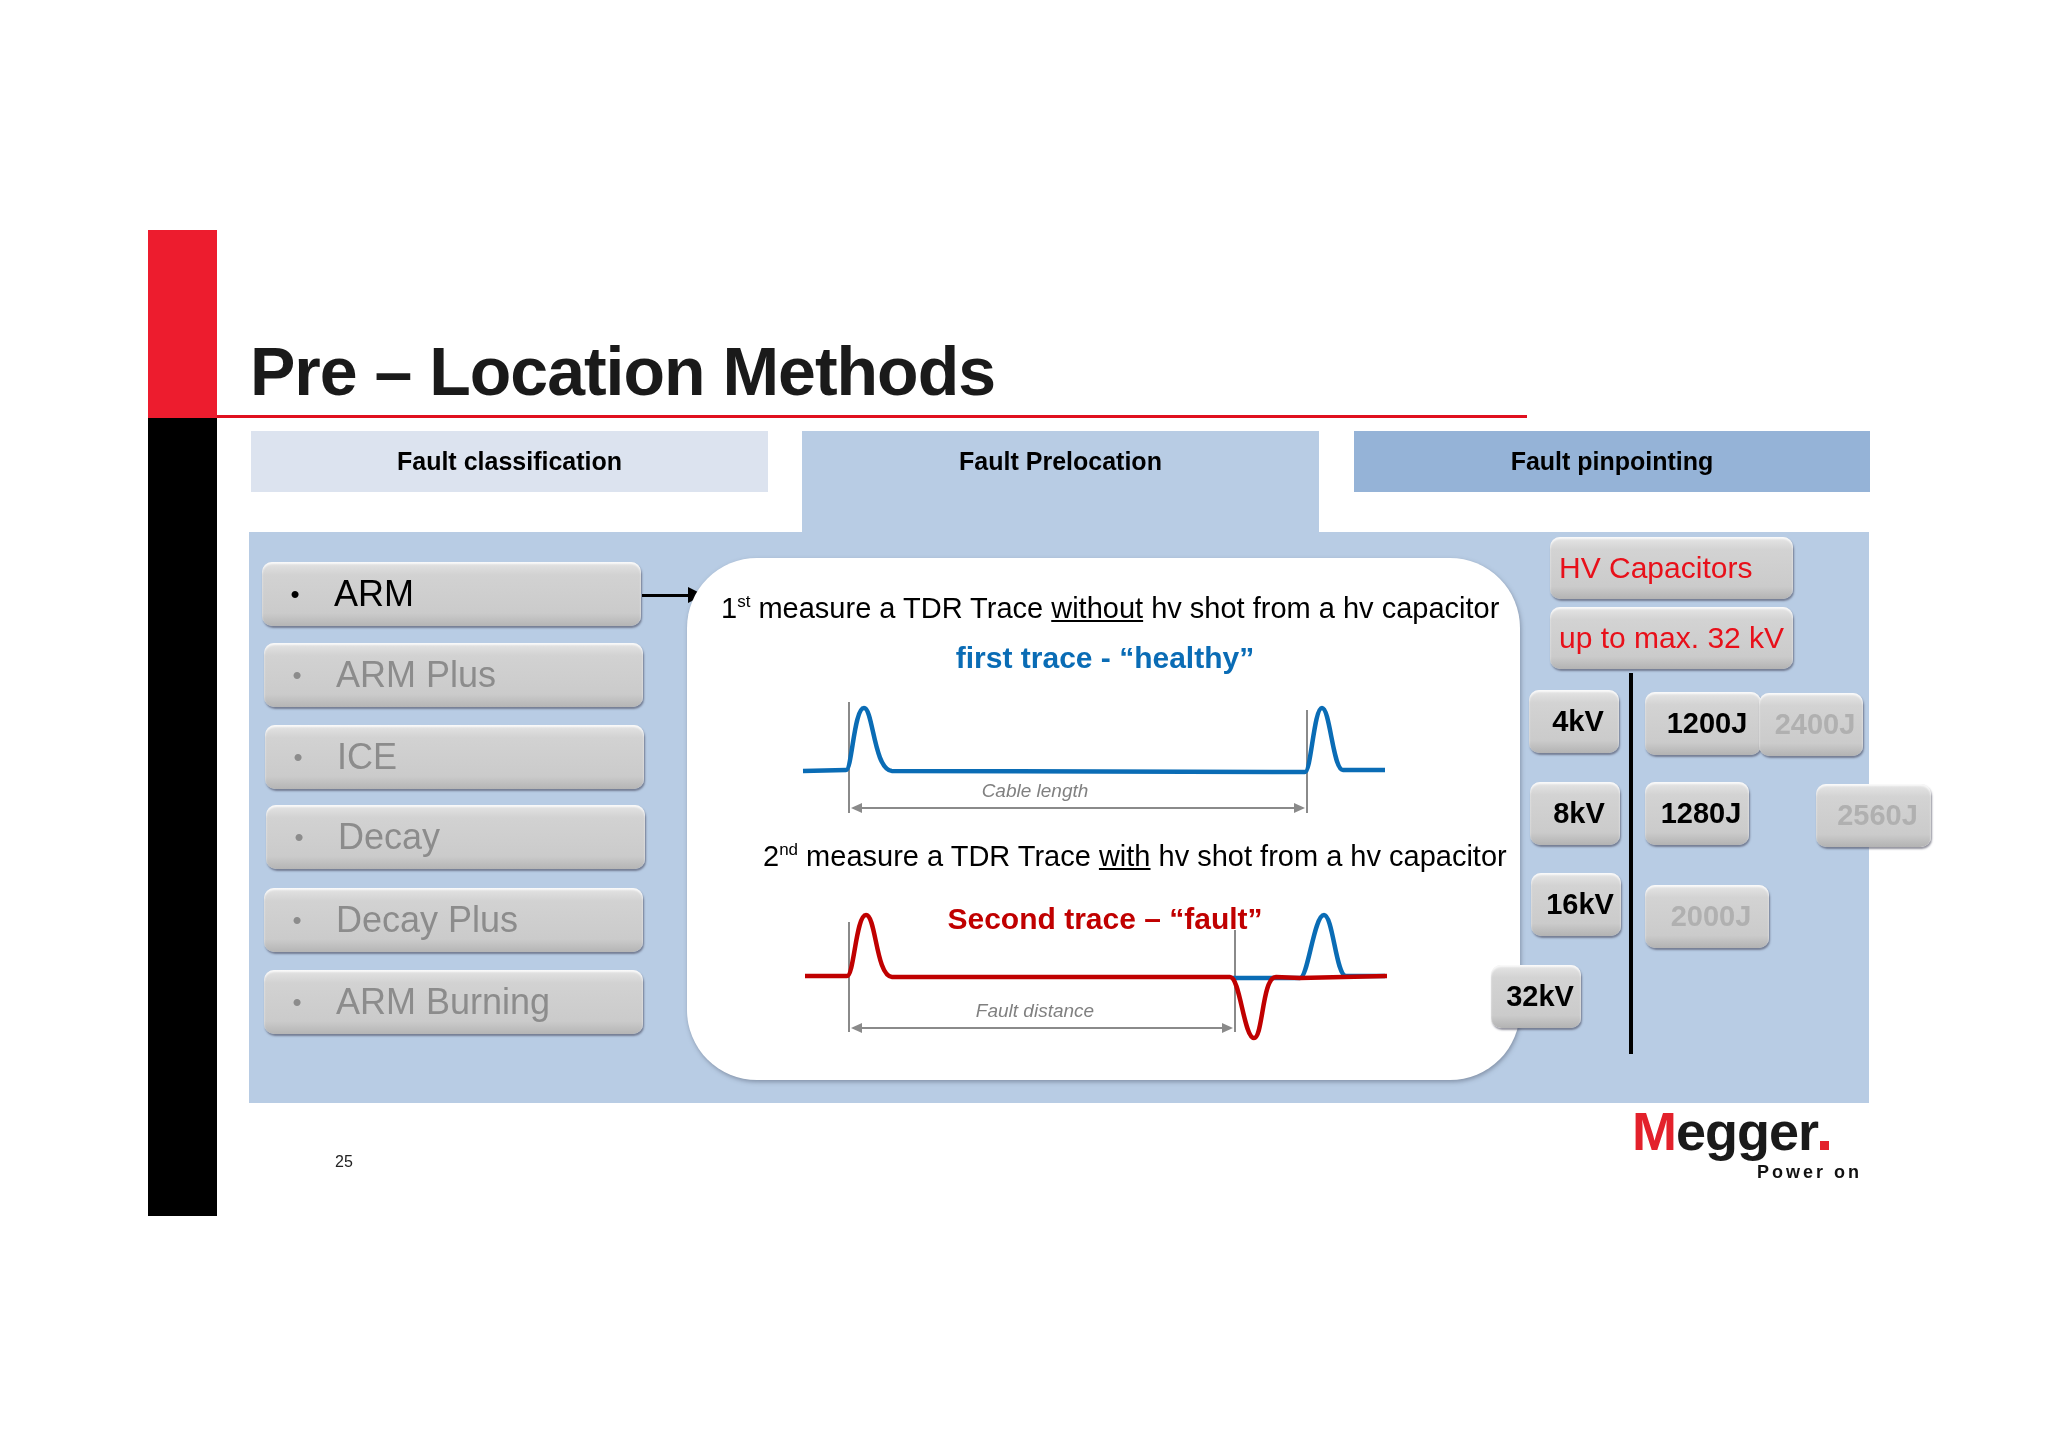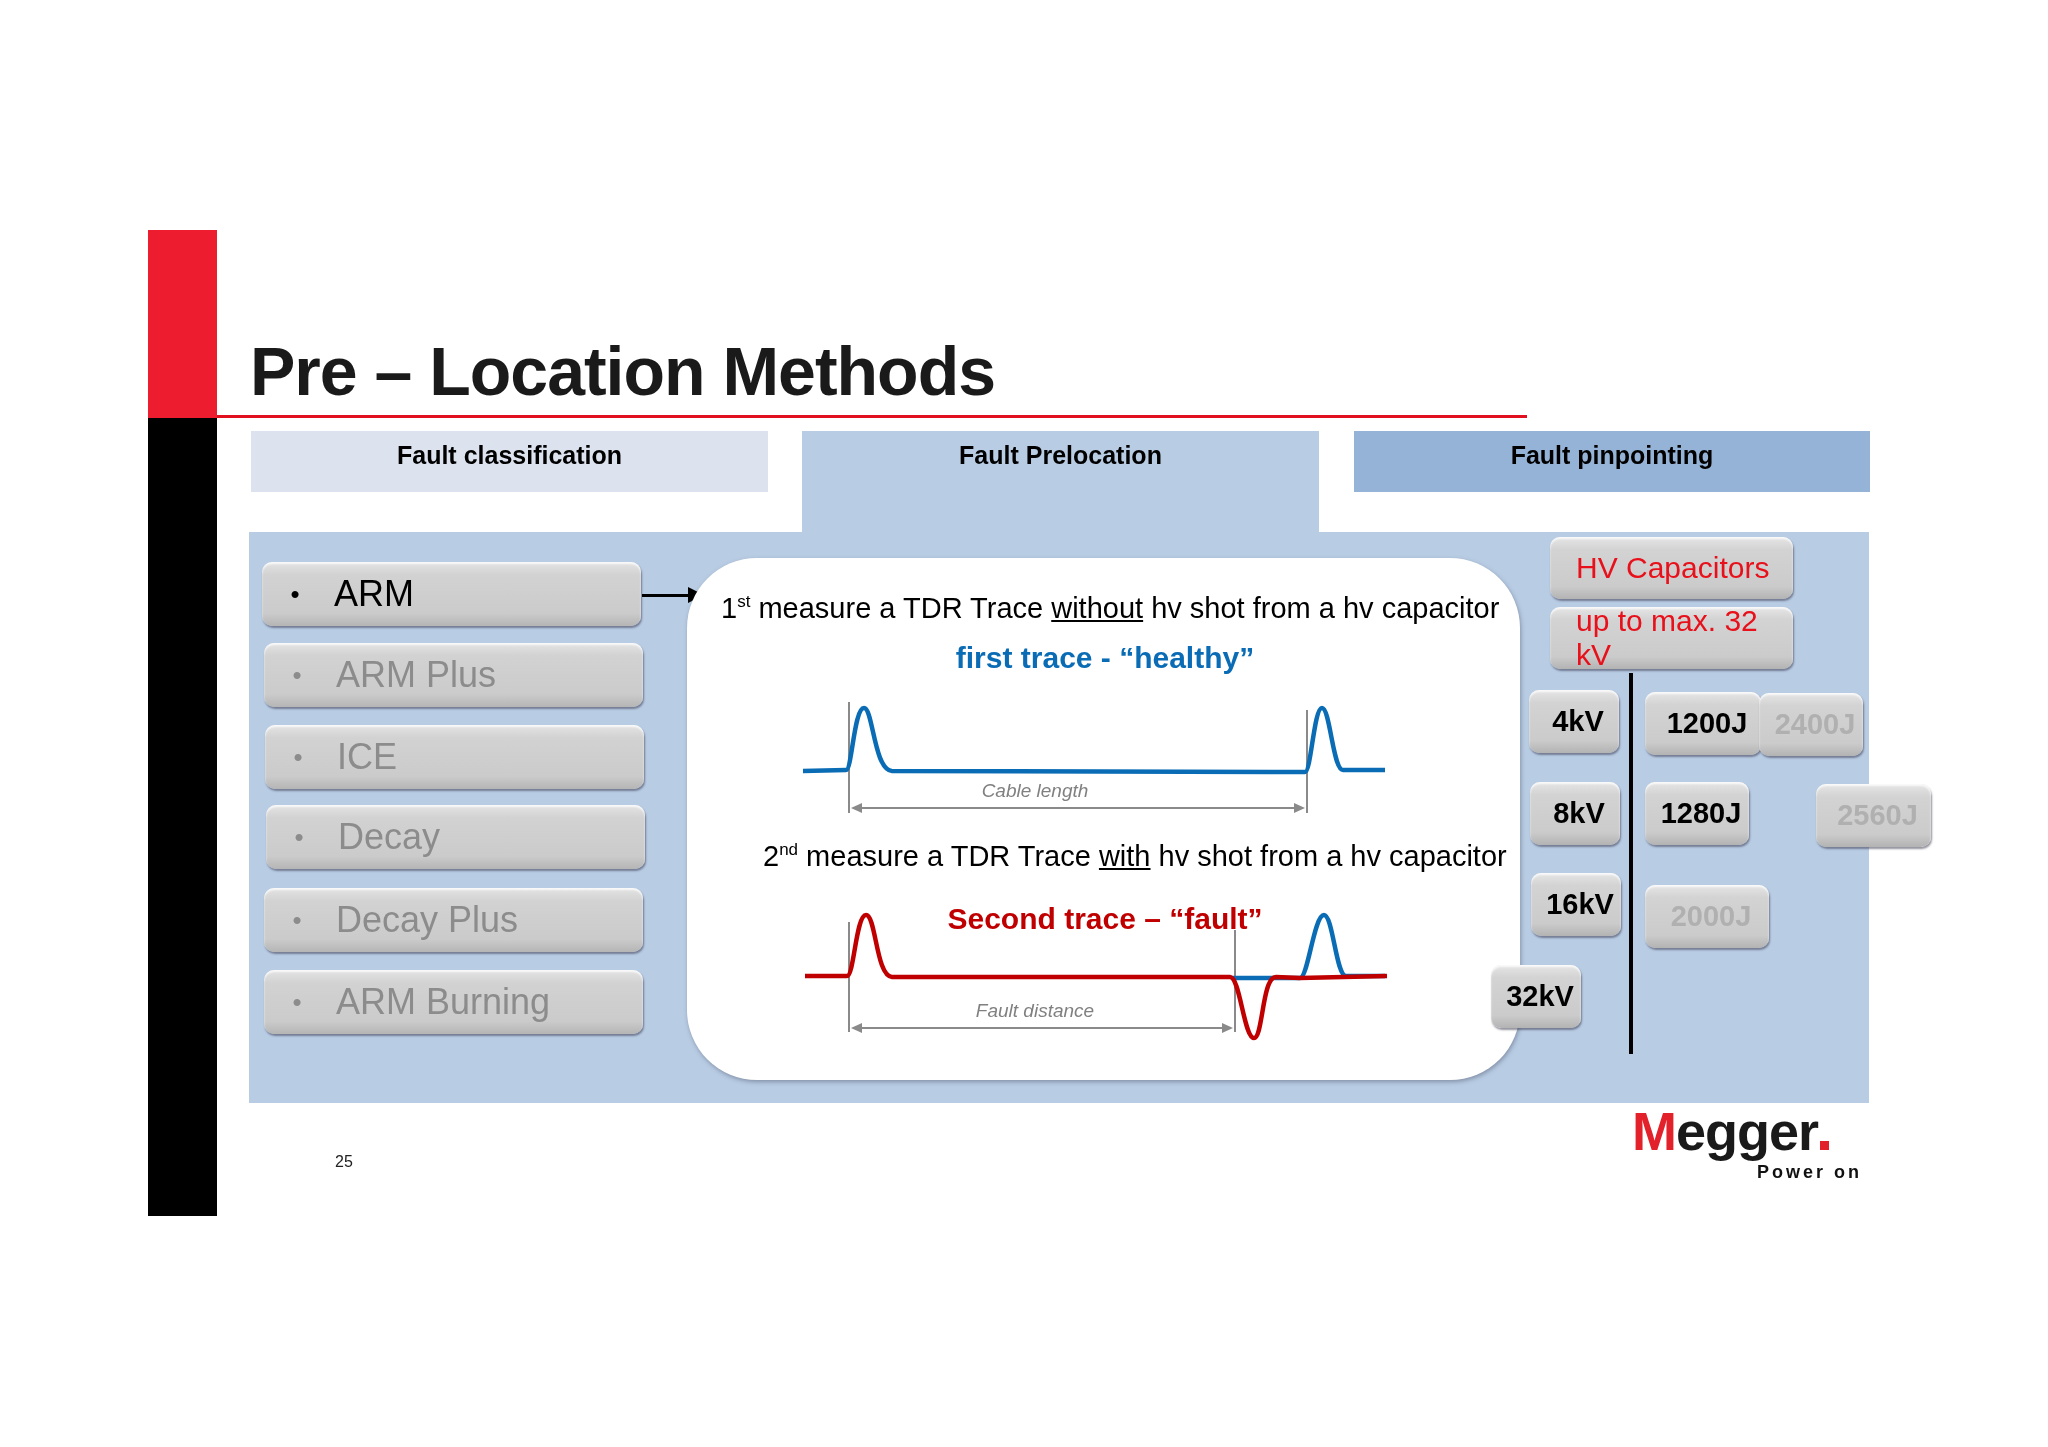--- a/index.html
+++ b/index.html
@@ -3,21 +3,21 @@
 <meta charset="utf-8">
 <style>
   html, body { margin:0; padding:0; }
   body { width:2048px; height:1447px; position:relative; background:#ffffff; overflow:hidden;
          font-family:"Liberation Sans", sans-serif; }
   .abs { position:absolute; }
   .red-bar { left:148px; top:230px; width:69px; height:188px; background:#ed1c2e; }
   .black-bar { left:148px; top:418px; width:69px; height:798px; background:#000; }
   .title-rule { left:217px; top:415px; width:1310px; height:3px; background:#e0101f; }
   .title { left:250px; top:332px; font-size:68px; font-weight:bold; color:#1a1a1a; letter-spacing:-1px; white-space:nowrap; }
-  .tab { display:flex; justify-content:center; align-items:flex-start; padding-top:10px; box-sizing:border-box;
+  .tab { display:flex; justify-content:center; align-items:flex-start; padding-top:16px; box-sizing:border-box;
          font-size:25px; font-weight:bold; color:#000; }
   .tab1 { left:251px; top:431px; width:517px; height:61px; background:#dce3ef; }
   .tab2 { left:802px; top:431px; width:517px; height:101px; background:#b8cce4; }
   .tab3 { left:1354px; top:431px; width:516px; height:61px; background:#95b3d7; }
   .panel { left:249px; top:532px; width:1620px; height:571px; background:#b8cce4; }
   .method-btn { position:absolute; height:64px; width:379px; border-radius:10px;
      background:linear-gradient(#e4e4e4 0%, #d2d2d2 20%, #cbcbcb 80%, #b5b5b5 100%);
      box-shadow: 1px 2px 2px rgba(60,60,80,0.55), inset 0 2px 2px rgba(255,255,255,0.8);
      display:flex; align-items:center; box-sizing:border-box; padding-left:20px;
      font-size:36px; color:#8c8c8c; }
@@ -30,21 +30,21 @@
   .line-text { font-size:29px; color:#000; white-space:nowrap; }
   .line-text sup { font-size:17px; vertical-align:super; line-height:0; }
   .line-text u { text-decoration:underline; }
   .sub-title { font-size:30px; font-weight:bold; white-space:nowrap; text-align:center; }
   .traces { left:0; top:0; width:2048px; height:1447px; pointer-events:none; }
   .dim-label { font-size:19px; font-style:italic; color:#808080; white-space:nowrap; transform:translateX(-50%); }
   .cap-btn { position:absolute; border-radius:10px;
      background:linear-gradient(#e6e6e6 0%, #d3d3d3 20%, #cbcbcb 80%, #b3b3b3 100%);
      box-shadow: 1px 2px 2px rgba(60,60,80,0.55), inset 0 2px 2px rgba(255,255,255,0.8);
      display:flex; align-items:center; box-sizing:border-box;padding-left:8px; }
-  .cap-wide { left:1550px; width:243px; height:62px; padding-left:26px; font-size:30px; color:#e8101a; }
+  .cap-wide { left:1550px; width:243px; height:62px; padding-left:9px; font-size:30px; color:#e8101a; }
   .cap-small { height:63px; font-size:29px; font-weight:bold; color:#000; justify-content:center; }
   .cap-small.disabled { color:#b0b0b0; }
   .vline { left:1629px; top:673px; width:4px; height:381px; background:#000; }
   .logo { left:1632px; top:1100px; font-size:54px; font-weight:bold; color:#1a1a1a; letter-spacing:-1px; white-space:nowrap; }
   .logo .m { color:#e3212b; }
   .logo .reg { display:inline-block; width:9px; height:9px; background:#e3212b; margin-left:2px; vertical-align:baseline; }
   .tagline { left:1757px; top:1162px; font-size:18px; font-weight:bold; letter-spacing:3px; color:#111; white-space:nowrap; }
   .page-num { left:335px; top:1153px; font-size:16px; color:#222; }
 </style>
 </head>

